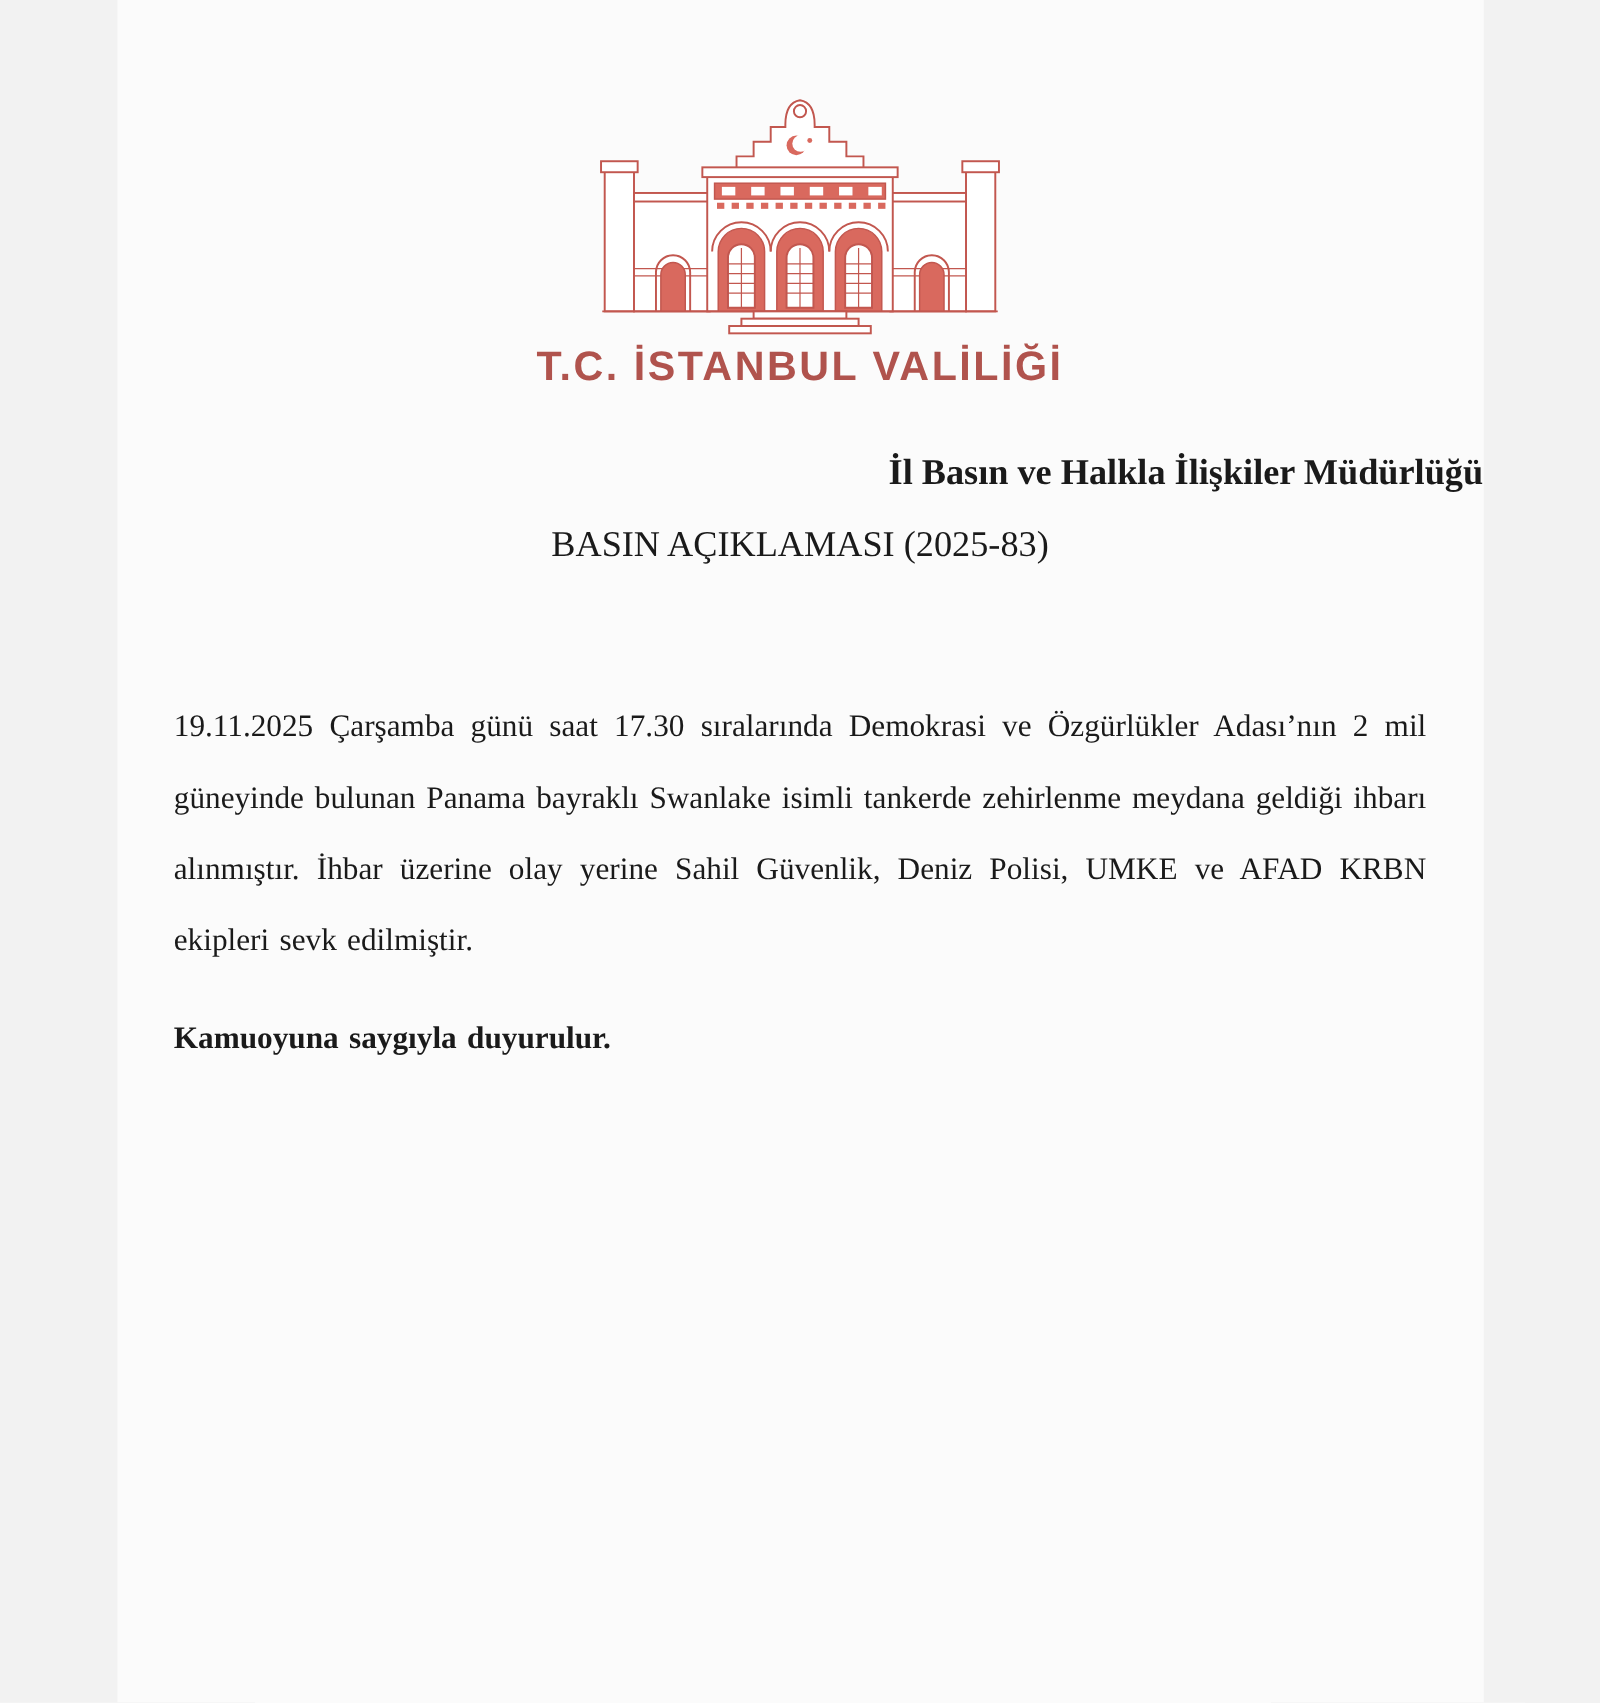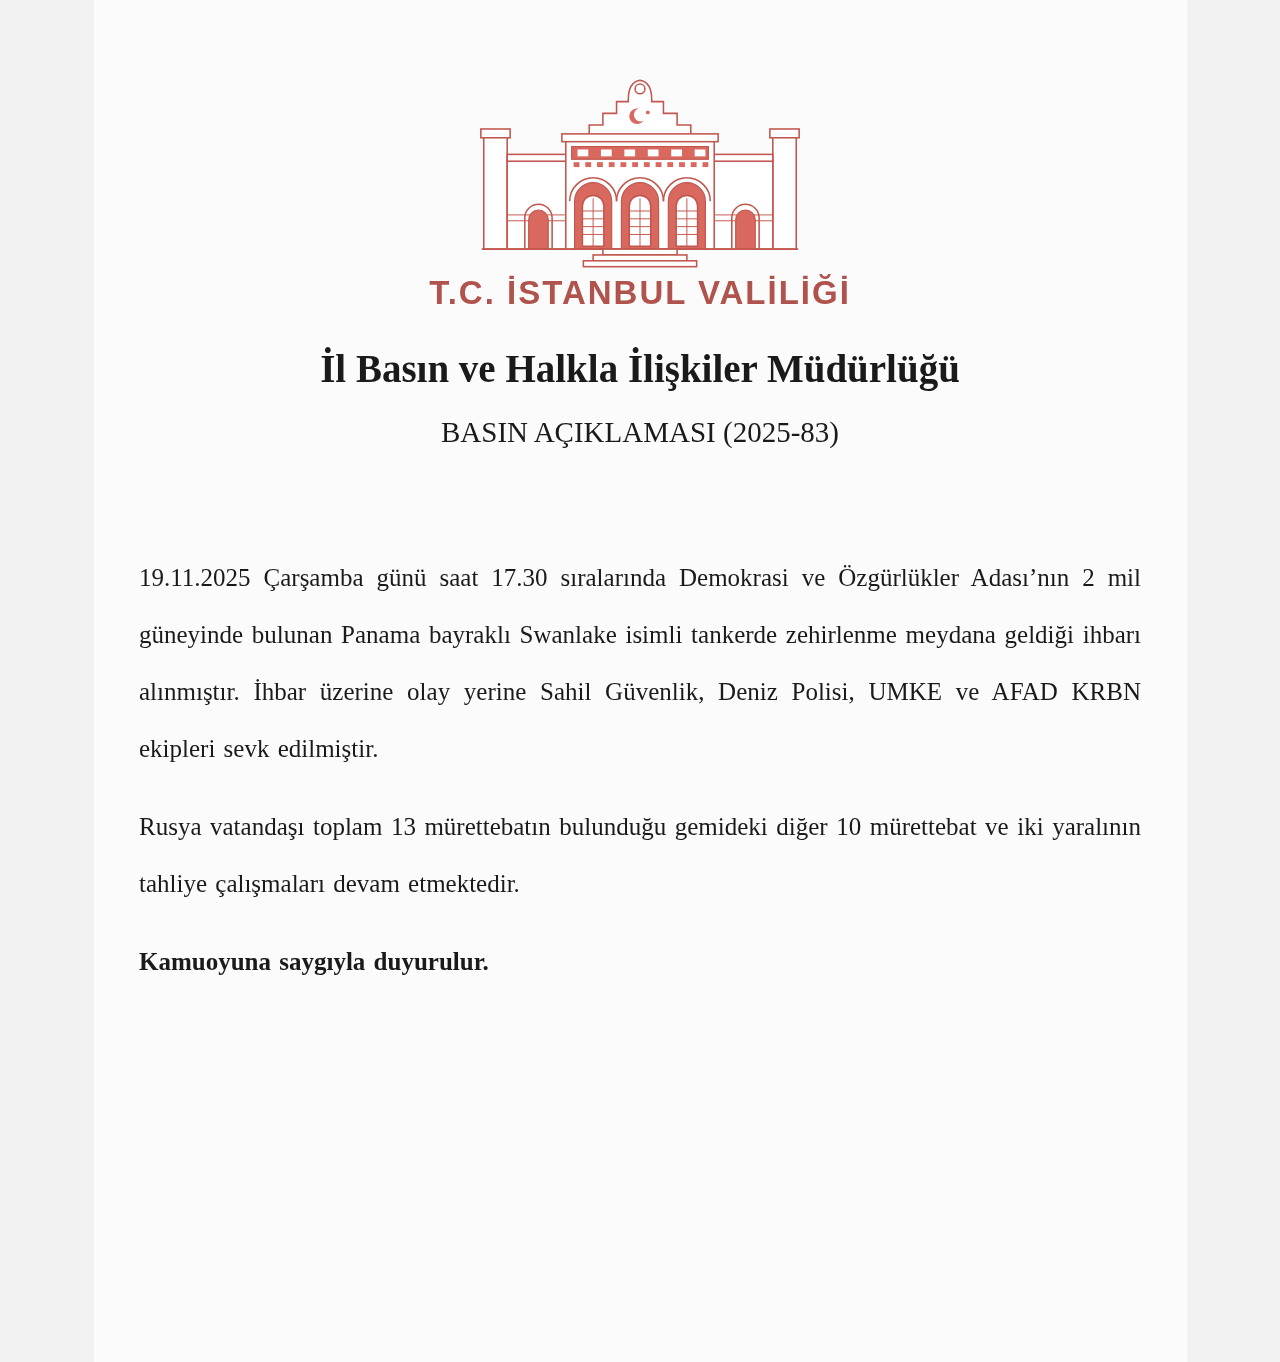--- a/index.html
+++ b/index.html
@@ -30,24 +30,24 @@
   .thin { stroke-width: 1; }
   .logo-title {
     margin-top: 6px;
     font-family: "Liberation Sans", "DejaVu Sans", sans-serif;
     font-weight: bold;
     font-size: 33px;
     letter-spacing: 2px;
     color: var(--logo-text);
   }
   .dept-heading {
-    margin-top: 34px;
-    text-align: center;
+    margin-top: 50px;
+    text-align: right;
     font-weight: bold;
-    font-size: 39px;
+    font-size: 29px;
     color: var(--ink);
   }
   .press-title {
     margin-top: 25px;
     text-align: center;
     font-weight: normal;
     font-size: 29px;
     color: var(--ink);
   }
   .content {
@@ -154,17 +154,16 @@
       <rect class="sw" x="112" y="193" width="116" height="6"></rect>
     </svg>
     <div class="logo-title">T.C. İSTANBUL VALİLİĞİ</div>
   </div>
 
   <div class="dept-heading">İl Basın ve Halkla İlişkiler Müdürlüğü</div>
   <div class="press-title">BASIN AÇIKLAMASI (2025-83)</div>
 
   <div class="content">
     <p>19.11.2025 Çarşamba günü saat 17.30 sıralarında Demokrasi ve Özgürlükler Adası’nın 2 mil güneyinde bulunan Panama bayraklı Swanlake isimli tankerde zehirlenme meydana geldiği ihbarı alınmıştır. İhbar üzerine olay yerine Sahil Güvenlik, Deniz Polisi, UMKE ve AFAD KRBN ekipleri sevk edilmiştir.</p>
-    <p>Rusya vatandaşı toplam 13 mürettebatın bulunduğu gemideki diğer 10 mürettebat ve iki yaralının tahliye çalışmaları devam etmektedir.</p>
     <p class="closing">Kamuoyuna saygıyla duyurulur.</p>
   </div>
 
 </div>
 
 </body></html>

